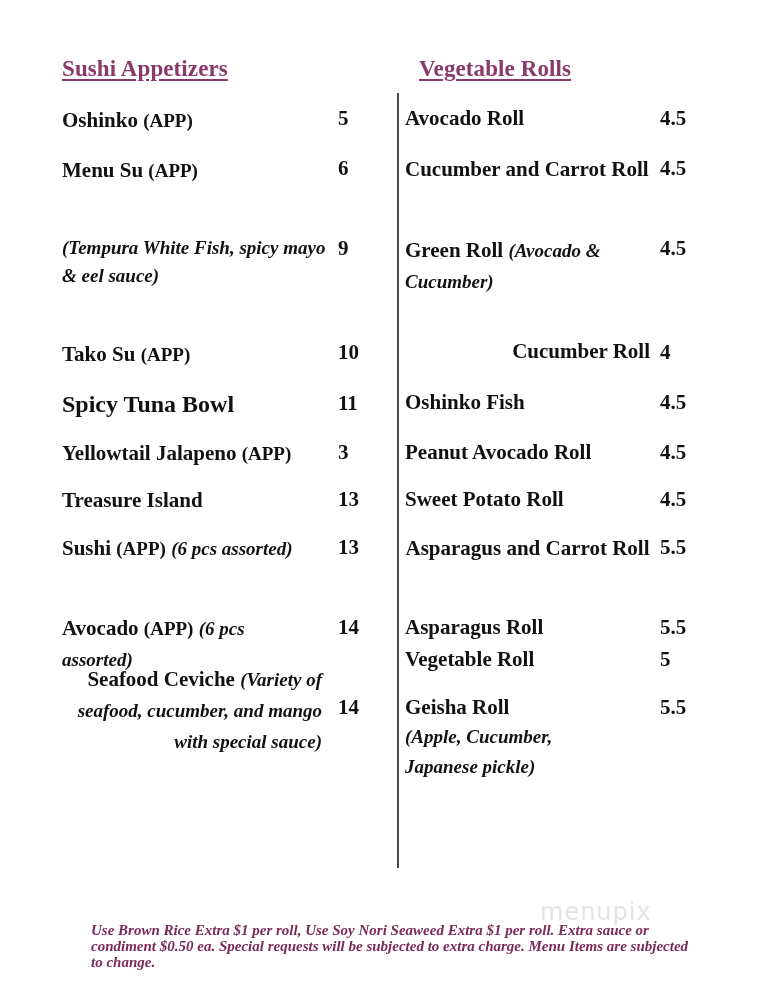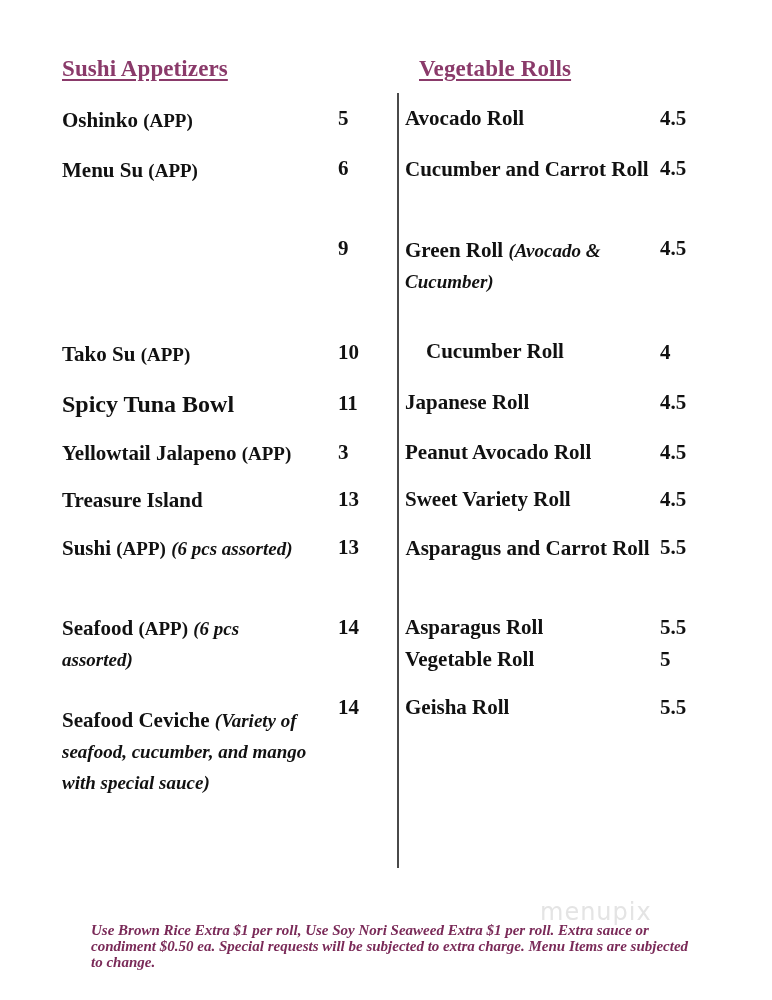--- a/index.html
+++ b/index.html
@@ -34,20 +34,21 @@
   </div>
   <div class="price" style="left:338px; top:103px;">5</div>
 
   <div class="item" style="left:62px; top:155px; width:270px;">
     <span>Menu Su</span>
     <span class="tag">(APP)</span>
   </div>
   <div class="price" style="left:338px; top:153px;">6</div>
 
   <div class="item" style="left:62px; top:234px; width:270px;">
+    <div class="desc" style="line-height:28px;">(Tempura White Fish, spicy mayo &amp; eel sauce)</div>
   </div>
   <div class="price" style="left:338px; top:233px;">9</div>
 
   <div class="item" style="left:62px; top:339px; width:270px;">
     <span>Tako Su</span>
     <span class="tag">(APP)</span>
   </div>
   <div class="price" style="left:338px; top:337px;">10</div>
 
   <div class="item" style="left:62px; top:389px; width:270px; font-size:24px;">
@@ -67,27 +68,27 @@
   <div class="price" style="left:338px; top:484px;">13</div>
 
   <div class="item" style="left:62px; top:533px; width:275px; white-space:nowrap;">
     <span>Sushi</span>
     <span class="tag">(APP)</span>
     <span class="desc">(6 pcs assorted)</span>
   </div>
   <div class="price" style="left:338px; top:532px;">13</div>
 
   <div class="item" style="left:62px; top:613px; width:215px;">
-    <span>Seafood</span>
+    <span>Avocado</span>
     <span class="tag">(APP)</span>
     <span class="desc">(6 pcs assorted)</span>
   </div>
   <div class="price" style="left:338px; top:612px;">14</div>
 
-  <div class="item" style="left:62px; top:705px; width:260px;">
+  <div class="item" style="left:62px; top:664px; width:260px;text-align:right;">
     <span>Seafood Ceviche</span>
     <span class="desc">(Variety of seafood, cucumber, and mango with special sauce)</span>
   </div>
   <div class="price" style="left:338px; top:692px;">14</div>
 </div>
 
 <div>
   <div class="item" style="left:405px; top:103px; width:245px;">
     <span>Avocado Roll</span>
   </div>
@@ -97,55 +98,56 @@
     <span>Cucumber and Carrot Roll</span>
   </div>
   <div class="price" style="left:660px; top:153px;">4.5</div>
 
   <div class="item" style="left:405px; top:235px; width:245px;">
     <span>Green Roll</span>
     <span class="desc">(Avocado &amp; Cucumber)</span>
   </div>
   <div class="price" style="left:660px; top:233px;">4.5</div>
 
-  <div class="item" style="left:426px; top:336px; width:245px;">
+  <div class="item" style="left:405px; top:336px; width:245px;text-align:right;">
     <span>Cucumber Roll</span>
   </div>
   <div class="price" style="left:660px; top:337px;">4</div>
 
   <div class="item" style="left:405px; top:387px; width:245px;">
-    <span>Japanese Roll</span>
+    <span>Oshinko Fish</span>
   </div>
   <div class="price" style="left:660px; top:387px;">4.5</div>
 
   <div class="item" style="left:405px; top:437px; width:245px;">
     <span>Peanut Avocado Roll</span>
   </div>
   <div class="price" style="left:660px; top:437px;">4.5</div>
 
   <div class="item" style="left:405px; top:484px; width:245px;">
-    <span>Sweet Variety Roll</span>
+    <span>Sweet Potato Roll</span>
   </div>
   <div class="price" style="left:660px; top:484px;">4.5</div>
 
   <div class="item" style="left:405px; top:532px; width:245px; line-height:33px;text-align:center;">
     <span>Asparagus and Carrot Roll</span>
   </div>
   <div class="price" style="left:660px; top:532px;">5.5</div>
 
   <div class="item" style="left:405px; top:612px; width:245px;">
     <span>Asparagus Roll</span>
   </div>
   <div class="price" style="left:660px; top:612px;">5.5</div>
 
   <div class="item" style="left:405px; top:644px; width:245px;">
     <span>Vegetable Roll</span>
   </div>
   <div class="price" style="left:660px; top:644px;">5</div>
 
   <div class="item" style="left:405px; top:692px; width:215px;">
     <span>Geisha Roll</span>
+    <div class="desc">(Apple, Cucumber, Japanese pickle)</div>
   </div>
   <div class="price" style="left:660px; top:692px;">5.5</div>
 </div>
 
 <div class="watermark">menupix</div>
 <div class="footer">Use Brown Rice Extra $1 per roll, Use Soy Nori Seaweed Extra $1 per roll. Extra sauce or condiment $0.50 ea. Special requests will be subjected to extra charge. Menu Items are subjected to change.</div>
 
 </body></html>

